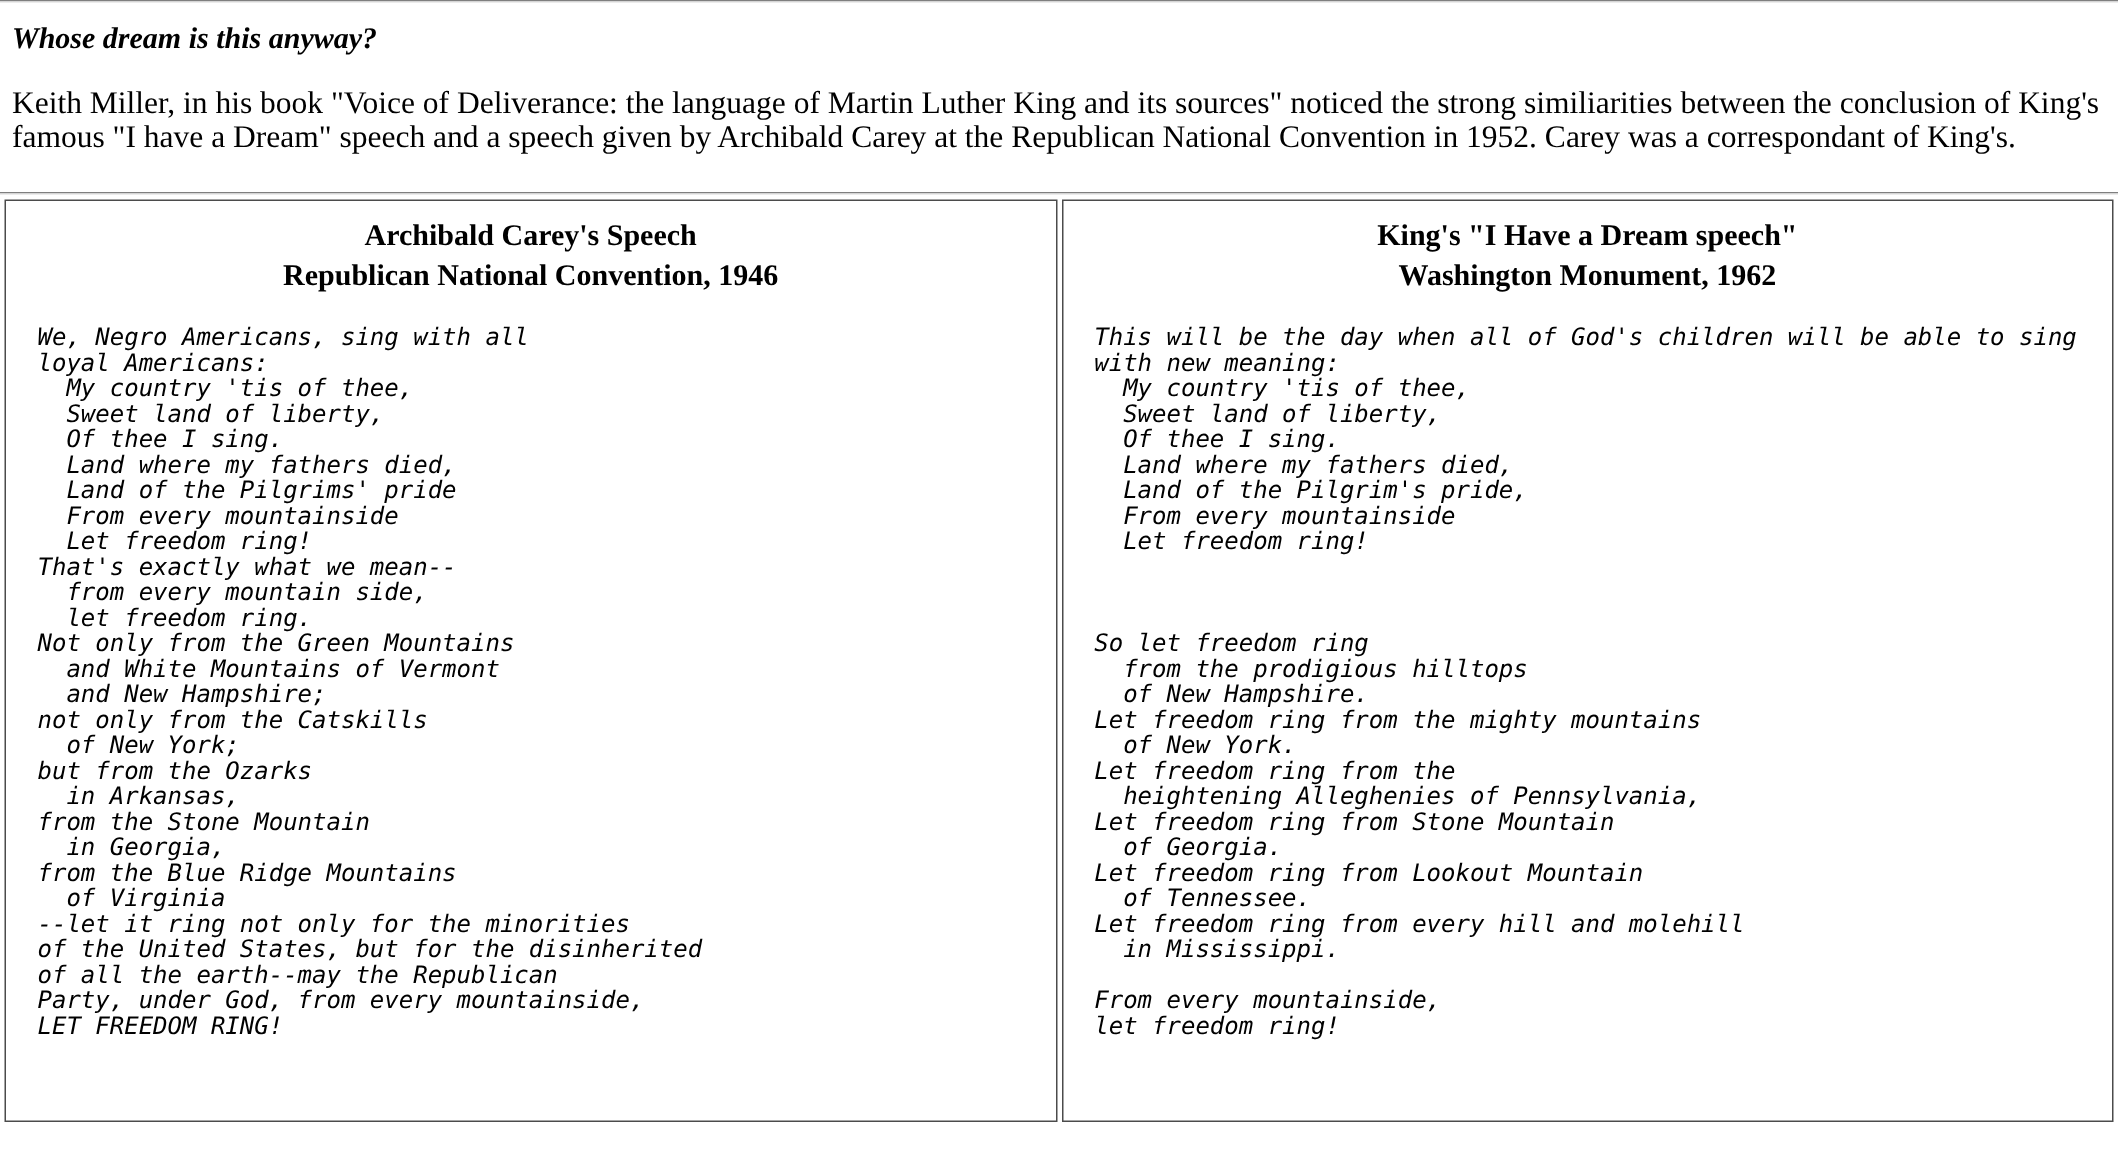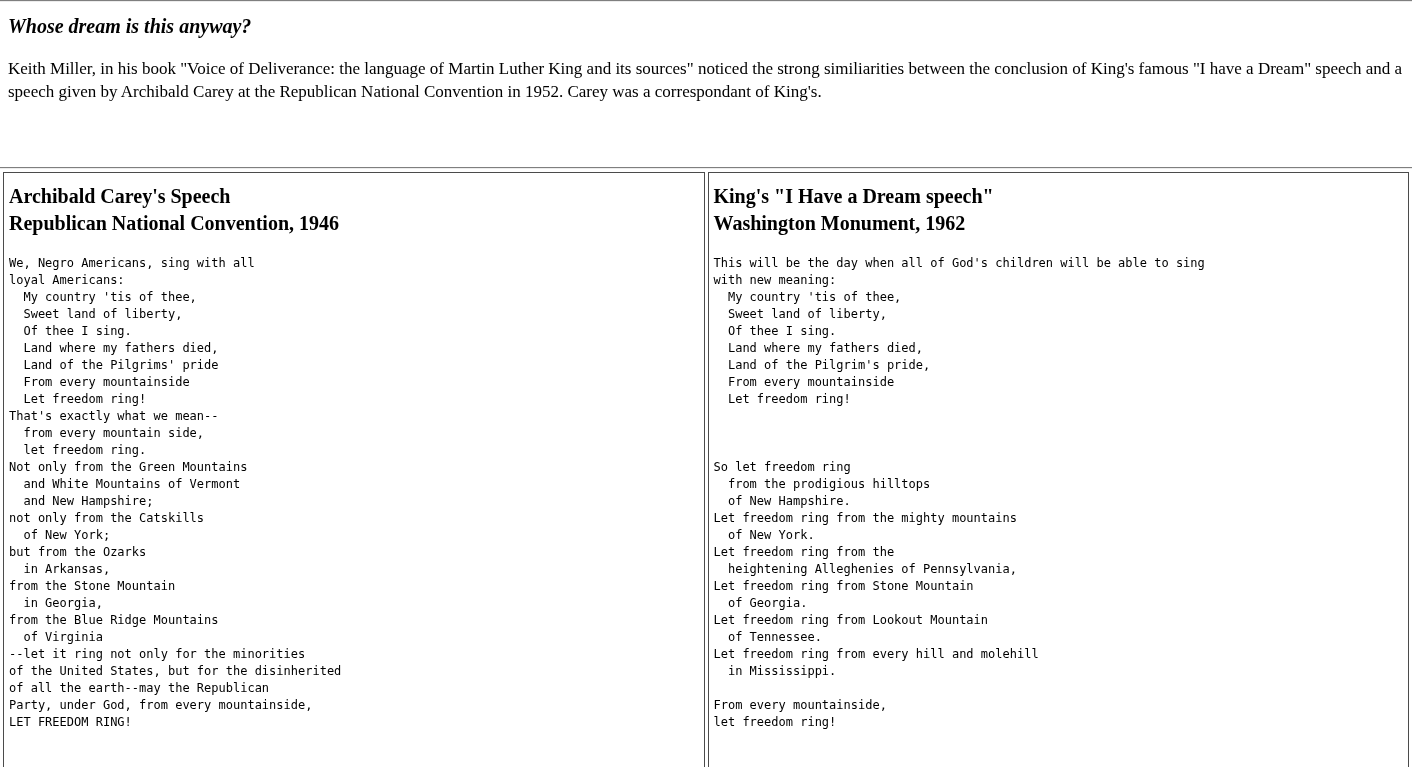--- a/index.html
+++ b/index.html
@@ -23,22 +23,22 @@
     border-bottom: 1px solid #ececec;
   }
   .page-title {
     margin: 11px 8px 0 8px;
     font-size: 20px;
     font-weight: bold;
     line-height: 26px;
     font-style: italic;
   }
   .intro {
-    margin: 18px 8px 64px 8px;
-    font-size: 17px;
+    margin: 18px 8px 25px 8px;
+    font-size: 21px;
     line-height: 23px;
   }
   table.compare {
     width: 100%;
     table-layout: fixed;
     border-collapse: separate;
     border-spacing: 3px;
   }
   table.compare td {
     width: 50%;
@@ -46,28 +46,30 @@
     border: 1px solid #4b4b4b;
     padding: 2px 5px;
     height: 615px;
     box-sizing: border-box;
   }
   .cell-heading {
     margin: 8px 0 0 0;
     font-size: 20px;
     font-weight: bold;
     line-height: 27px;
+    text-align: center;
   }
   .cell-heading span { display: block; }
   pre.speech {
-    margin: 18px 0 0 0;
+    margin: 18px 0 0 16px;
     font-family: "DejaVu Sans Mono", monospace;
-    font-size: 12px;
+    font-size: 16px;
     line-height: 17px;
     white-space: pre;
+    font-style: italic;
   }
 </style>
 </head>
 <body>
 
 <div class="page">
 
   <hr class="rule">
 
   <div class="page-title">Whose dream is this anyway?</div>

